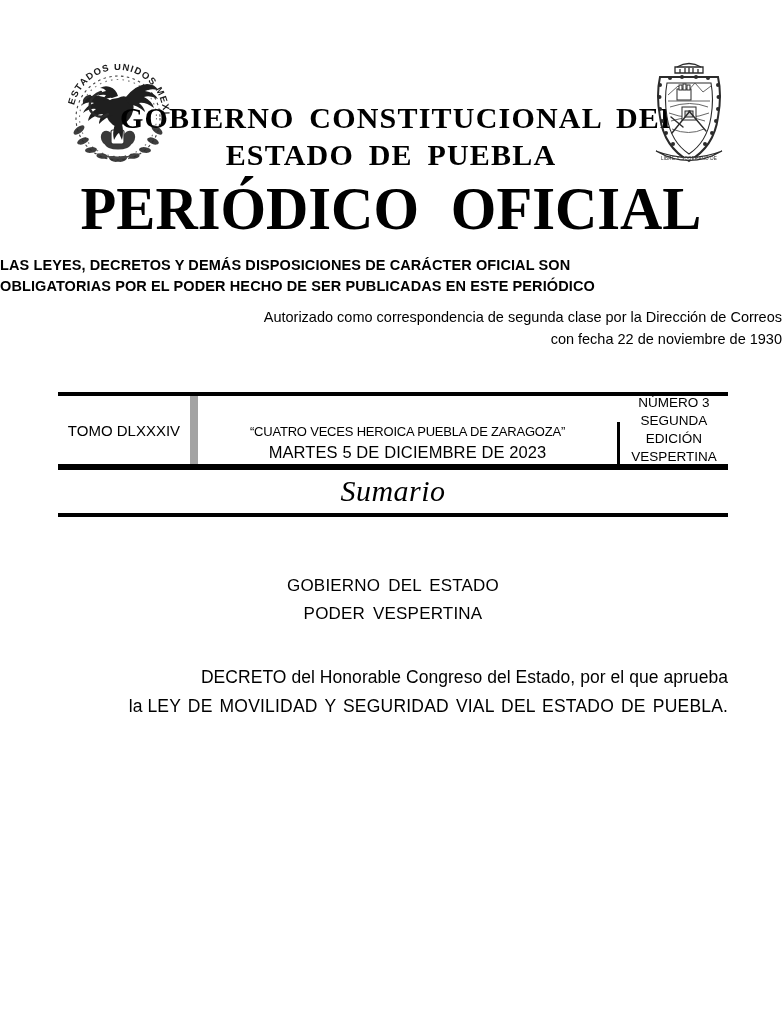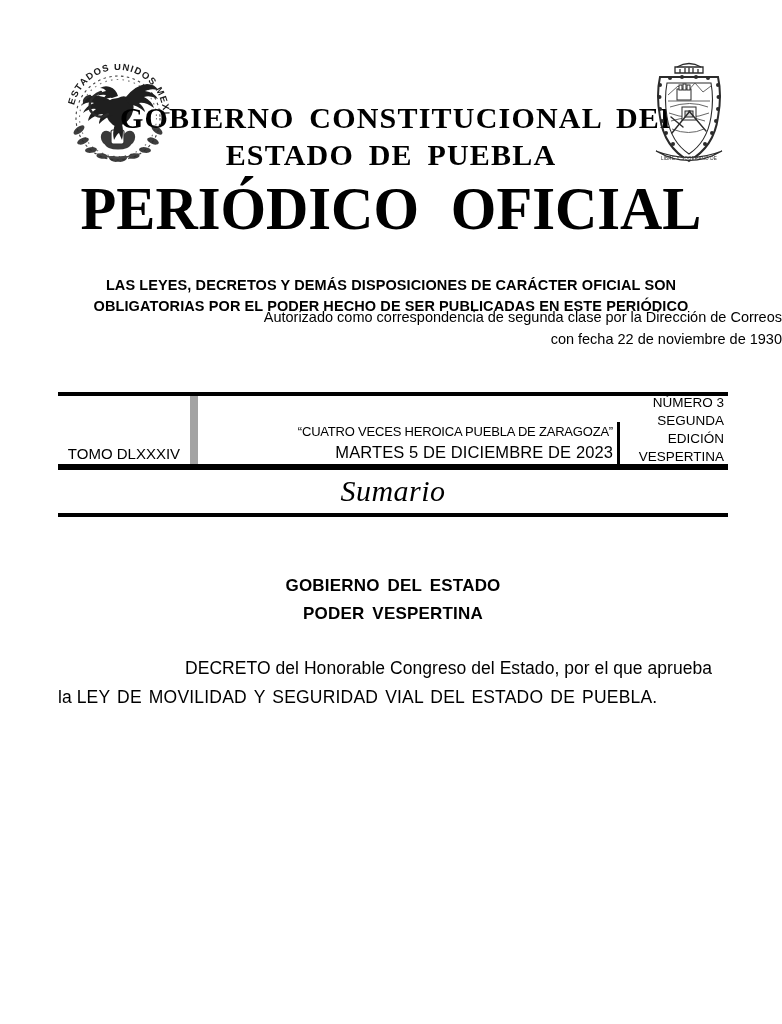--- a/index.html
+++ b/index.html
@@ -77,26 +77,25 @@
     word-spacing: 18px;
     line-height: 1;
     transform: scaleX(0.96);
   }
 
   .legend {
     position: absolute;
     left: 0;
     top: 255px;
     width: 782px;
-    text-align: center;
+    text-align: left;
     font-size: 14.5px;
     font-weight: bold;
     line-height: 1.48;
     letter-spacing: 0.1px;
-    margin-top: 20px;
   }
 
   .auth {
     position: absolute;
     left: 0;
     top: 307px;
     width: 782px;
     text-align: right;
     font-size: 14.5px;
     font-weight: normal;
@@ -111,21 +110,21 @@
     width: 670px;
     border-top: 4px solid #000;
     border-bottom: 4px solid #000;
     display: flex;
     align-items: stretch;
     height: 68px;
     box-sizing: content-box;
   }
   .issue-cell {
     display: flex;
-    align-items: flex-end;
+    align-items: center;
     justify-content: center;
     text-align: center;
     padding: 2px 4px;
     box-sizing: border-box;
   }
   .cell-tomo {
     width: 140px;
     border-right: 8px solid #a3a3a3;
     font-size: 15px;
     letter-spacing: 0px;
@@ -177,30 +176,30 @@
   
   .body-block {
     position: absolute;
     left: 58px;
     top: 572px;
     width: 670px;
   }
   .org-heading {
     text-align: center;
     font-size: 17px;
-    font-weight: bold;
+    font-weight: normal;
     line-height: 1.62;
     letter-spacing: 0.2px;
     word-spacing: 3px;
   }
   .decree {
-    margin-top: 27px;
+    margin-top: 36px;
     font-size: 17.5px;
     line-height: 1.63;
-    text-align: left;
+    text-align: right;
     letter-spacing: 0.05px;
   }
   .decree .indent { display: inline-block; width: 127px; }
   .decree .law-title { letter-spacing: 0.2px; word-spacing: 2px; }
 </style>
 </head>
 <body>
 
 <div class="page">
 

